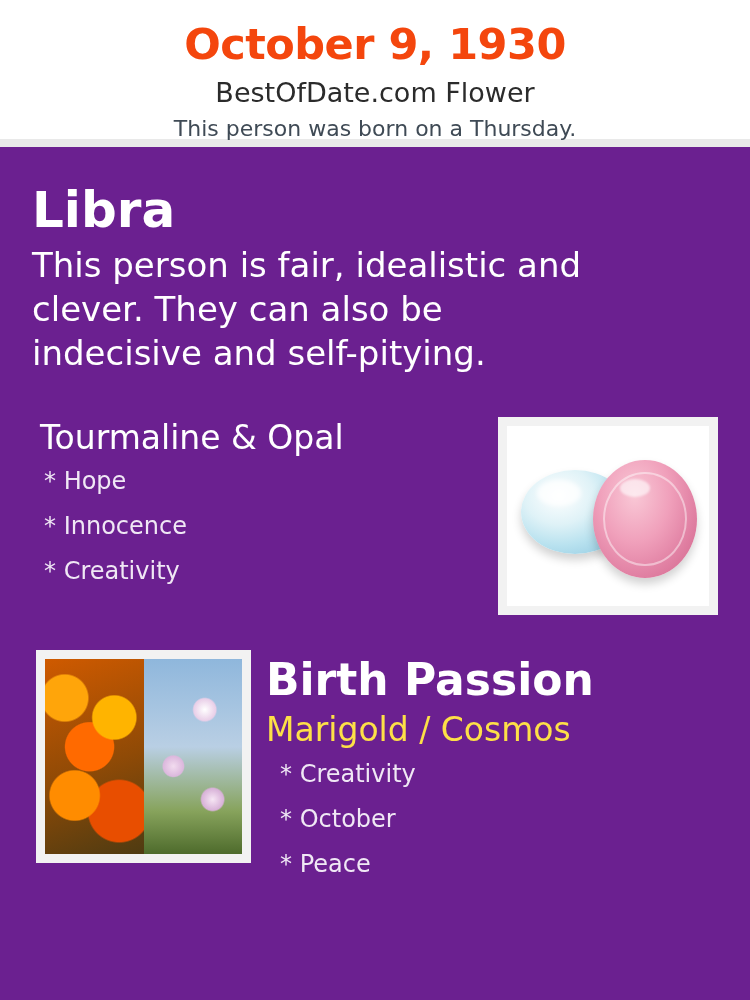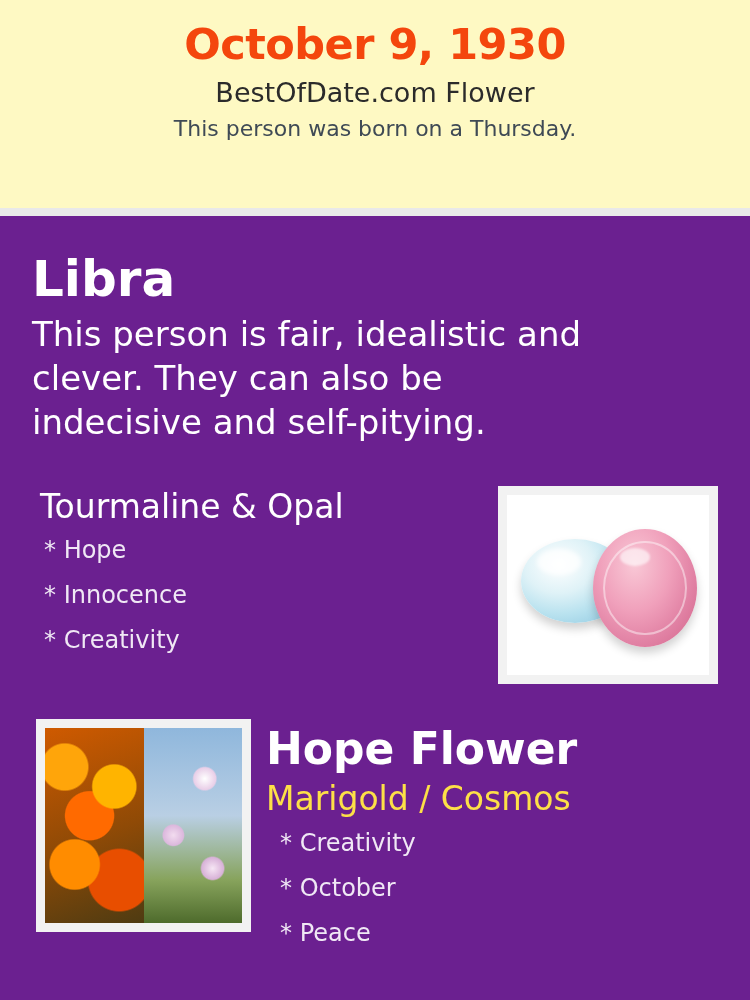--- a/index.html
+++ b/index.html
@@ -15,25 +15,25 @@
   }
   .page {
     width: 750px;
     height: 1000px;
     position: relative;
     background: #6b2090;
   }
 
   
   .header {
-    background: #fef9c3;
+    background: #ffffff;
     padding: 18px 0 14px 0;
     text-align: center;
     box-sizing: border-box;
-    height: 208px;
+    height: 139px;
   }
   .header-date {
     color: #f4460d;
     font-size: 43px;
     font-weight: bold;
     line-height: 52px;
     letter-spacing: -0.5px;
   }
   .header-sub {
     color: #2b2b2b;
@@ -260,21 +260,21 @@
     </div>
 
     <div class="flower-section">
       <div class="flower-photo-wrap photo-frame">
         <div class="flower-photo">
           <div class="flower-left"></div>
           <div class="flower-right"></div>
         </div>
       </div>
       <div class="flower-text">
-        <div class="flower-title">Hope Flower</div>
+        <div class="flower-title">Birth Passion</div>
         <div class="flower-names">Marigold / Cosmos</div>
         <div class="flower-bullets">
           <div class="bullet">* Creativity</div>
           <div class="bullet">* October</div>
           <div class="bullet">* Peace</div>
         </div>
       </div>
     </div>
 
   </div>

